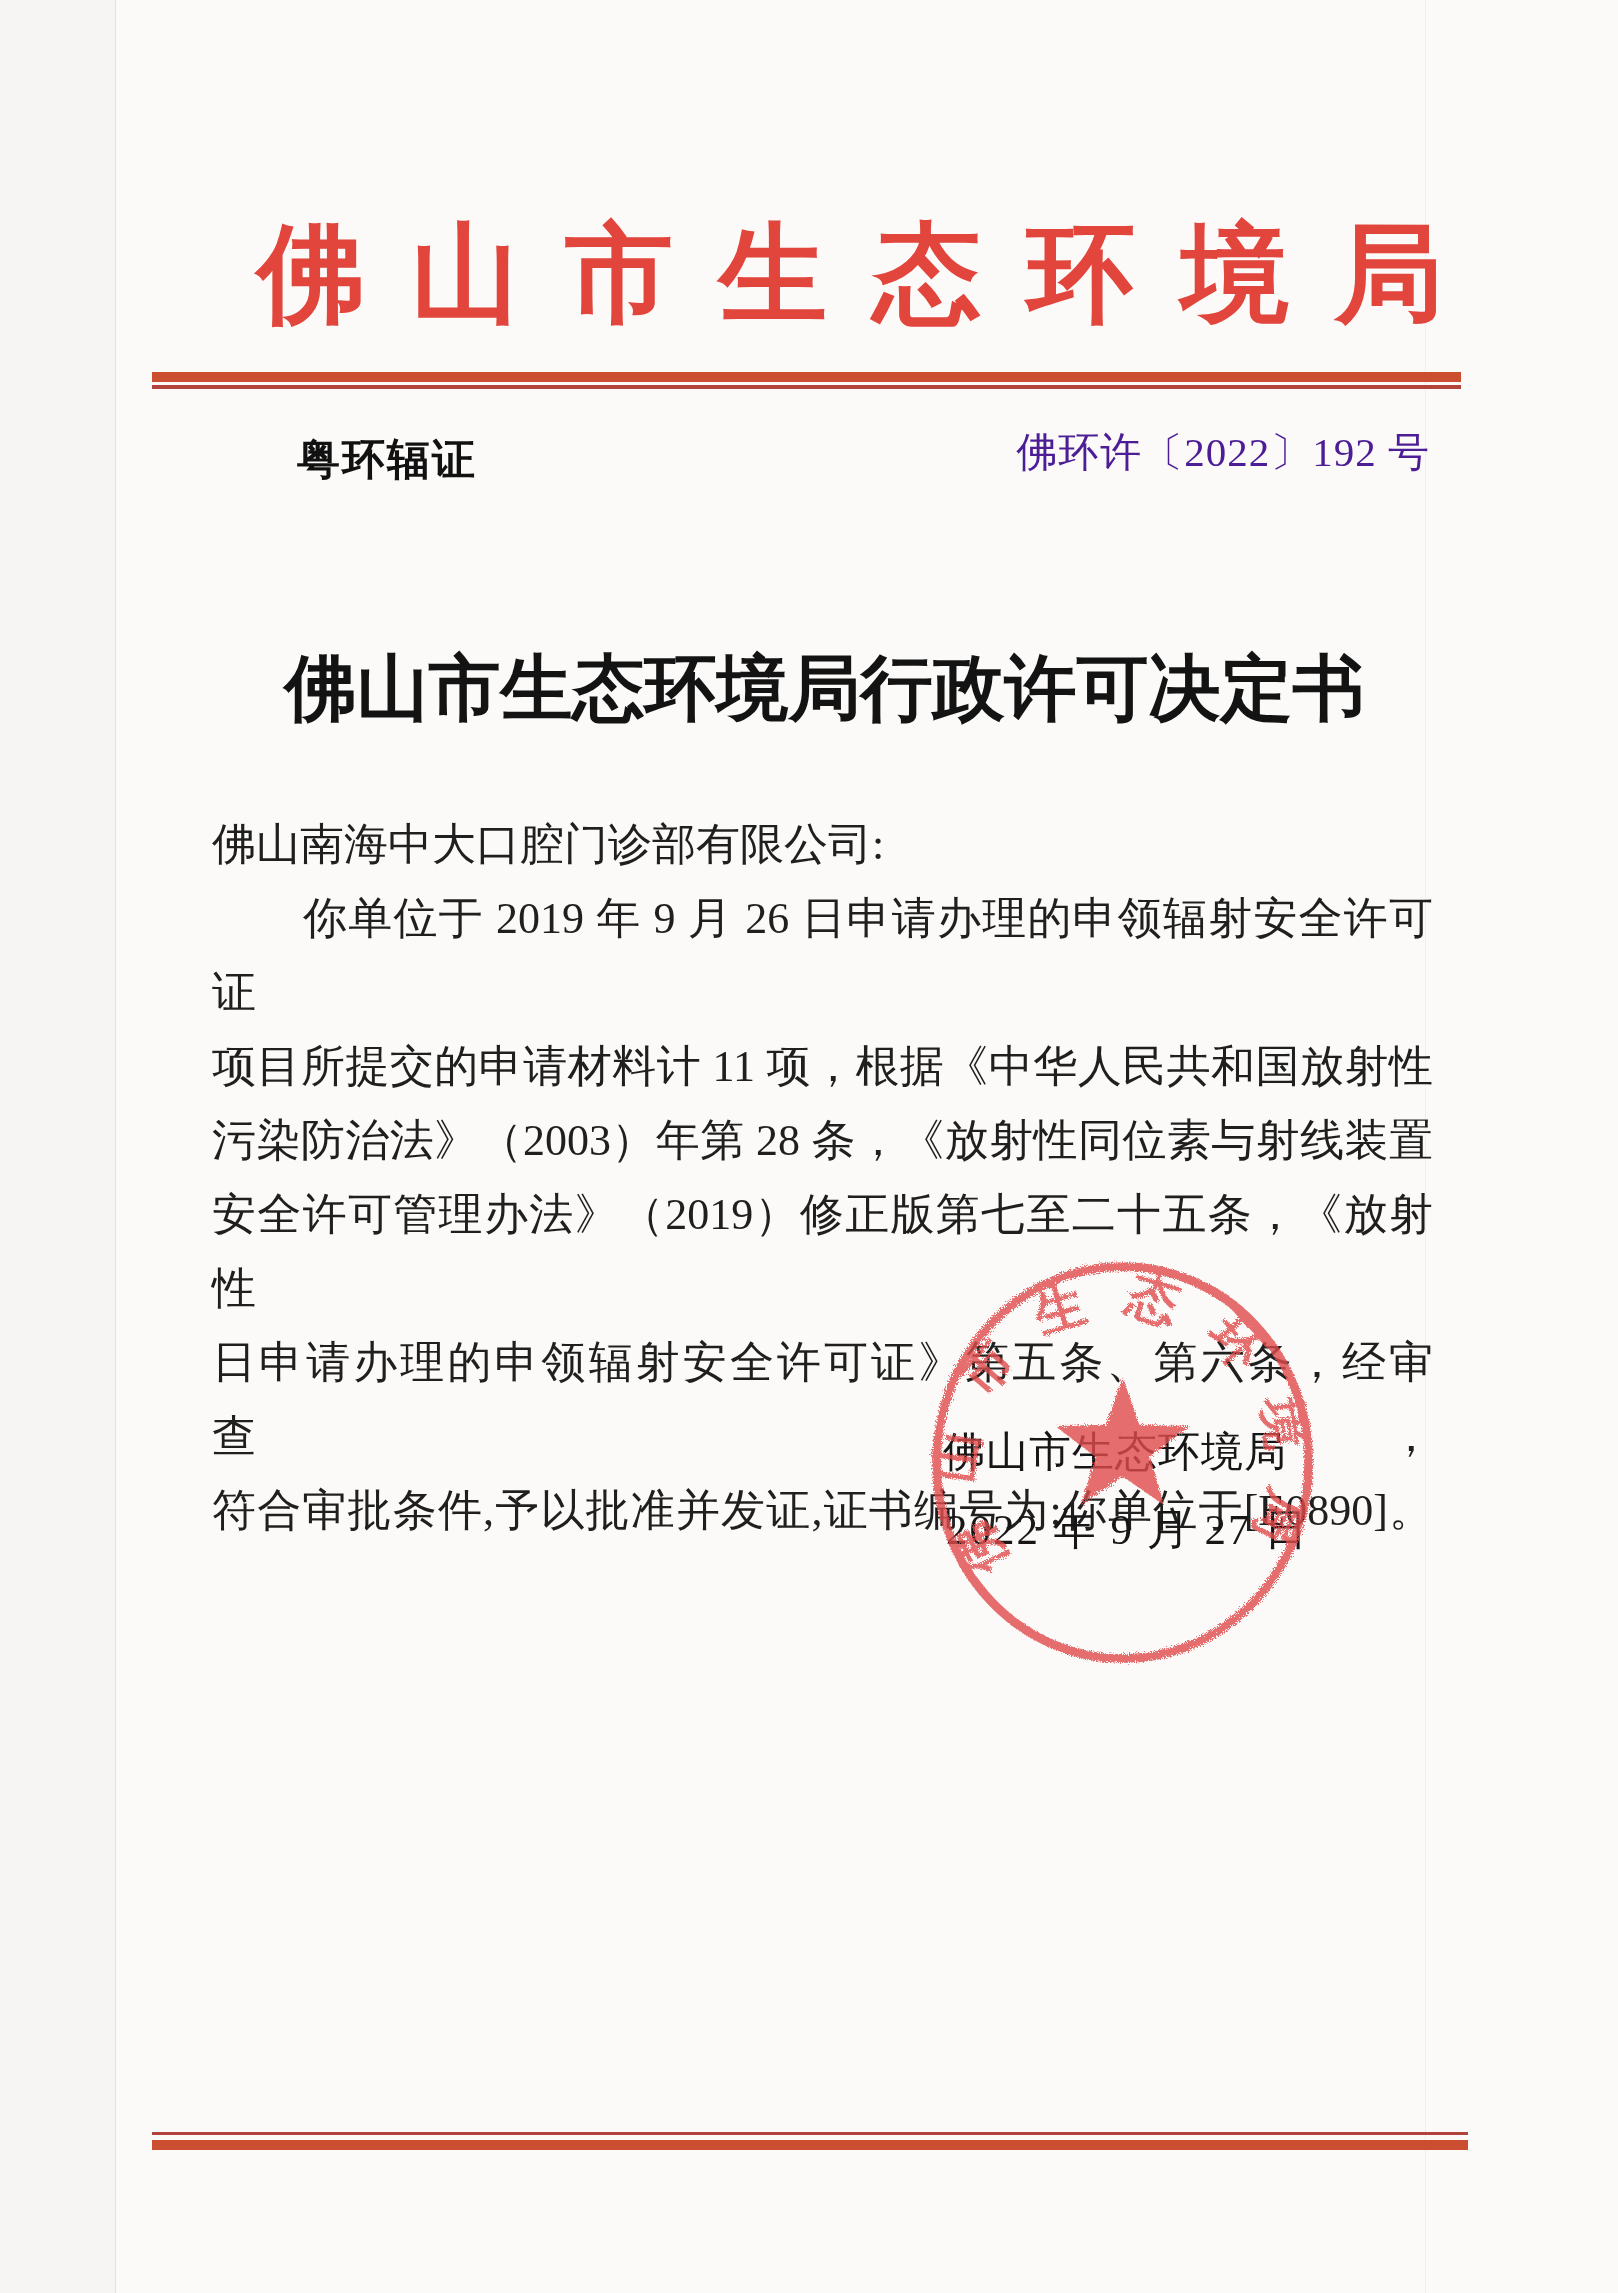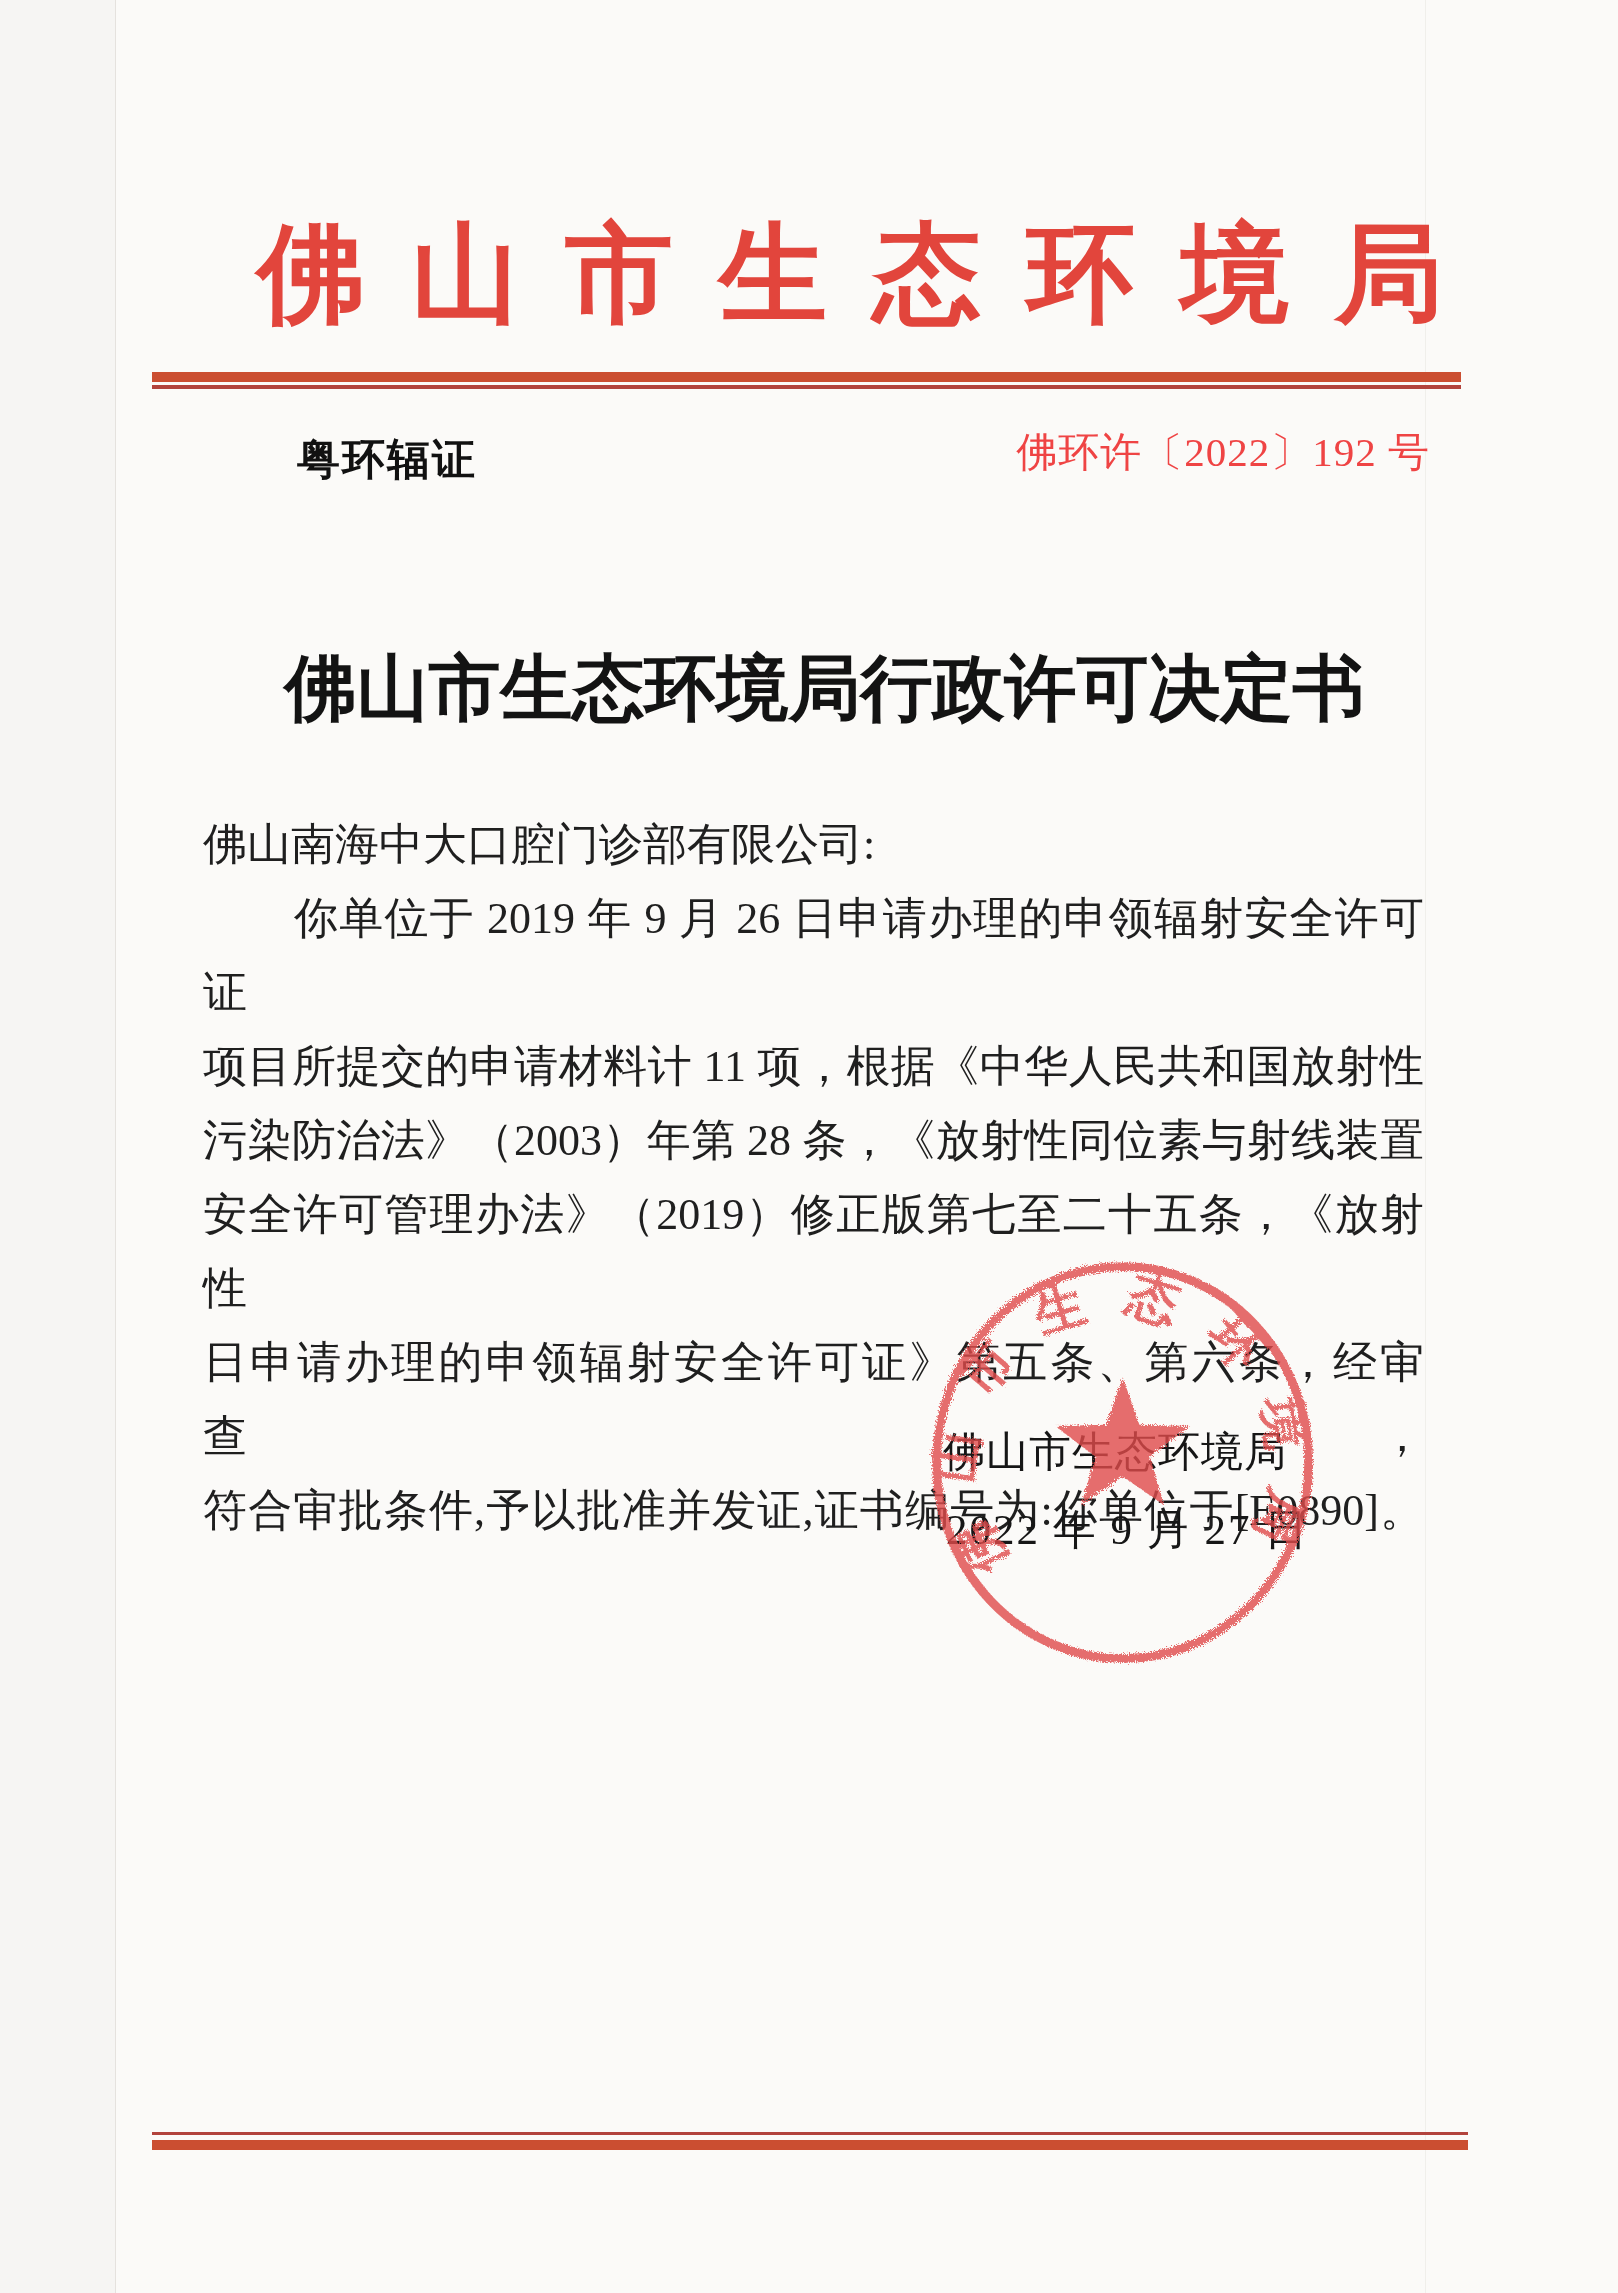--- a/index.html
+++ b/index.html
@@ -31,29 +31,29 @@
   #footer-rule-thin{top:2132px;height:3px;width:1316px;}
   #footer-rule-thick{top:2140px;width:1316px;}
 
   .disclosure{
     position:absolute;left:297px;top:431px;
     font-family:"Liberation Sans","DejaVu Sans",sans-serif;
     font-size:43px;font-weight:bold;color:#111;letter-spacing:2px;
   }
   .doc-number{
     position:absolute;right:188px;top:425px;
-    font-size:41px;color:#ef4444;letter-spacing:1px;white-space:nowrap;
+    font-size:41px;color:#4c1d95;letter-spacing:1px;white-space:nowrap;
   }
   .doc-title{
     position:absolute;left:211px;right:180px;top:641px;
     text-align:center;font-size:72px;font-weight:bold;color:#131313;
     white-space:nowrap;
   }
   .body-block{
-    position:absolute;left:203px;top:808px;width:1221px;
+    position:absolute;left:212px;top:808px;width:1221px;
     font-size:44px;color:#1f1f1f;
   }
   .body-line{
     line-height:74px;
     text-align:justify;text-align-last:justify;text-justify:inter-character;
     word-break:break-all;
   }
   .body-line.salutation{text-align:left;text-align-last:left;}
   .body-line.indent{text-indent:91px;}
 

